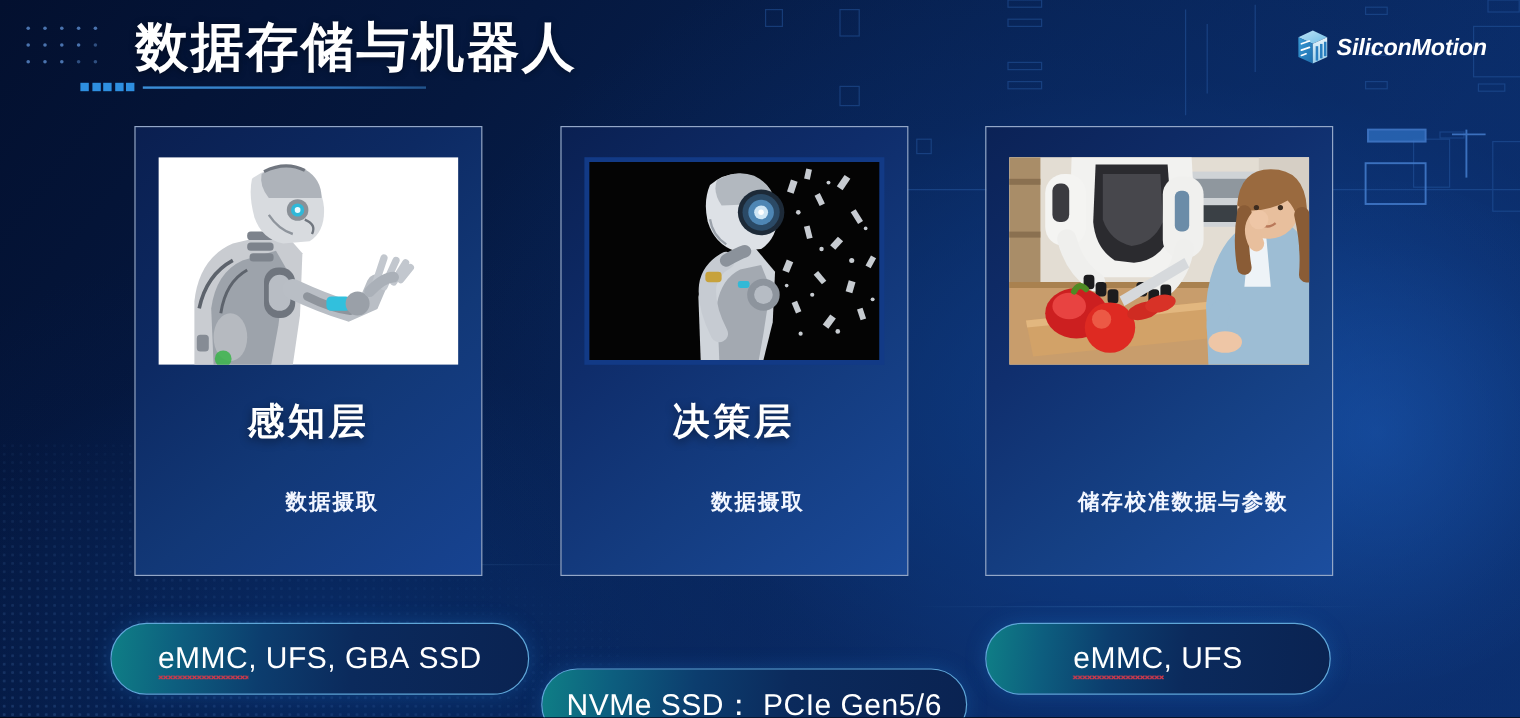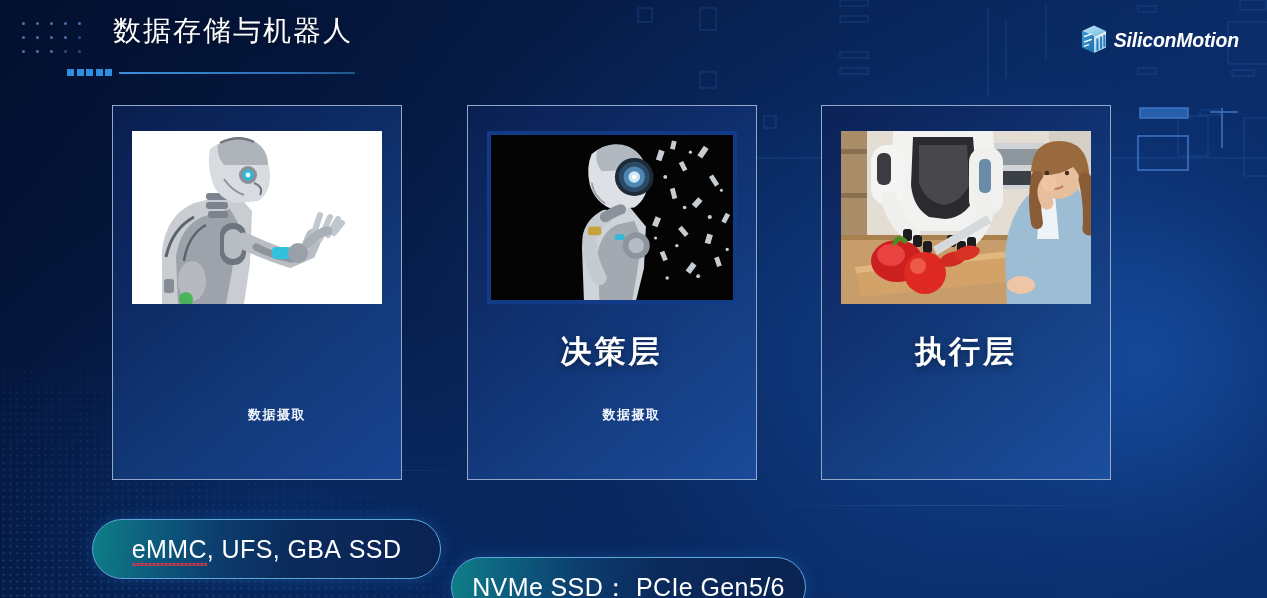--- a/index.html
+++ b/index.html
@@ -81,22 +81,22 @@
     height: 3.4px;
     border-radius: 50%;
     background: #4a73ae;
   }
   .dot-grid i.dim { background: #2f4f80; }
 
   .title {
     position: absolute;
     left: 113px;
     top: 14px;
-    font-size: 28px;
-    font-weight: 400;
+    font-size: 44px;
+    font-weight: 700;
     color: #ffffff;
     letter-spacing: 2px;
     line-height: 1.2;
     white-space: nowrap;
     text-shadow: 0 1px 6px rgba(0,0,0,0.4);
     text-align: right;
   }
 
   .title-rule {
     position: absolute;
@@ -201,21 +201,21 @@
     color: #ffffff;
     letter-spacing: 3px;
     text-shadow: 0 2px 8px rgba(0,0,0,0.45);
   }
   .card-sub {
     position: absolute;
     left: 0;
     right: 0;
     top: 300px;
     text-align: center;
-    font-size: 13px;
+    font-size: 18px;
     font-weight: 700;
     color: #f2f6ff;
     letter-spacing: 1.5px;
     margin-left: 40px;
   }
 
   
   .pills {
     position: absolute;
     left: 0;
@@ -421,20 +421,21 @@
             <path d="M124 116 Q144 126 160 128" stroke="#8e949c" stroke-width="7" fill="none" stroke-linecap="round"></path>
             <rect x="140" y="116" width="20" height="12" rx="4" fill="#31c0dd"></rect>
             <circle cx="166" cy="122" r="10" fill="#9aa0a8"></circle>
 
             <path d="M180 108 L188 84 M188 108 L198 86 M196 104 L206 88 M202 102 L210 92" stroke="#c2c7ce" stroke-width="6" fill="none" stroke-linecap="round"></path>
             <path d="M176 112 Q188 100 196 100" stroke="#aab0b8" stroke-width="9" fill="none" stroke-linecap="round"></path>
             <circle cx="54" cy="168" r="7" fill="#3bb44a" opacity="0.85"></circle>
           </g>
         </svg>
       </div>
+      <div class="card-title">感知层</div>
       <div class="card-sub">数据摄取</div>
     </div>
 
     <div class="card card-2">
       <div class="card-photo-wrap framed">
         <svg class="card-photo" viewBox="0 0 250 173" preserveAspectRatio="none">
           <rect width="250" height="173" fill="#040404"></rect>
           <g>
             <path d="M96 173 L94 118 Q98 92 118 80 L142 74 L160 96 L158 140 L150 173 Z" fill="#cfd4da"></path>
             <path d="M112 173 L110 124 Q114 102 130 94 L148 90 L156 110 L150 150 L146 173 Z" fill="#a3a9b1"></path>
@@ -553,27 +554,30 @@
             <path d="M210 56 Q216 60 222 55" stroke="#b9795a" stroke-width="2" fill="none"></path>
 
             <path d="M206 72 Q200 60 206 52" stroke="#e8bf9d" stroke-width="13" fill="none" stroke-linecap="round"></path>
             <circle cx="208" cy="52" r="8" fill="#eec6a6"></circle>
 
             <path d="M176 128 Q170 142 176 152" stroke="#9dbdd4" stroke-width="17" fill="none" stroke-linecap="round"></path>
             <ellipse cx="180" cy="154" rx="14" ry="9" fill="#eec6a6"></ellipse>
           </g>
         </svg>
       </div>
-      <div class="card-title">执行层</div>
+      <div class="card-sub">储存校准数据与参数</div>
     </div>
 
   </div>
 
   <div class="pills">
     <div class="pill pill-1">
       <span class="pill-label"><span class="sp">eMMC</span>,&nbsp;UFS,&nbsp;GBA&nbsp;SSD</span>
     </div>
     <div class="pill pill-2">
       <span class="pill-label"><span class="sp">NVMe</span>&nbsp;SSD：&nbsp;<span class="sp">PCIe</span>&nbsp;Gen5/6</span>
     </div>
+    <div class="pill pill-3">
+      <span class="pill-label"><span class="sp">eMMC</span>,&nbsp;UFS</span>
+    </div>
   </div>
 
 </div>
 
 </body></html>

